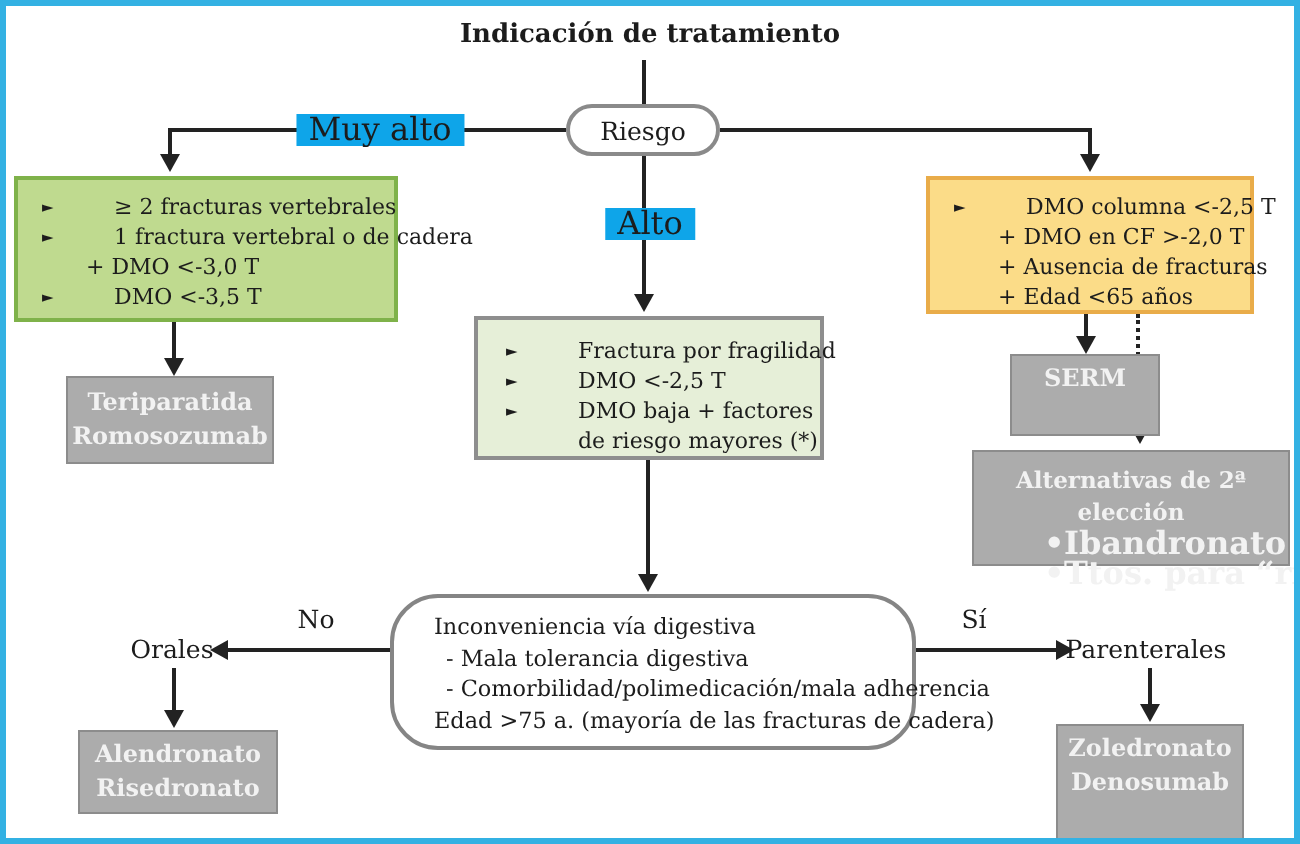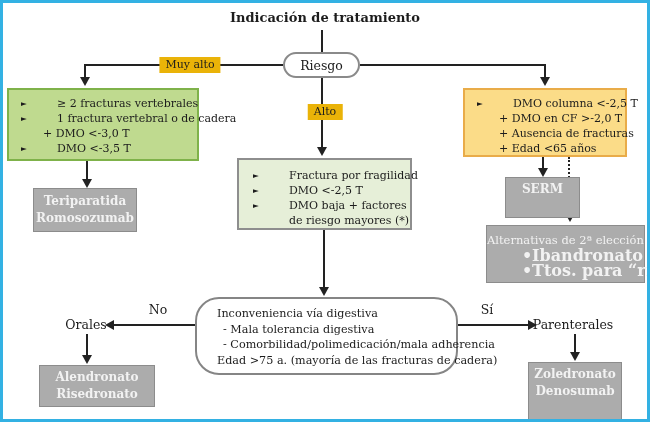--- a/index.html
+++ b/index.html
@@ -12,38 +12,38 @@
   
   .hl{position:absolute;height:2px;background:#222;}
   .vl{position:absolute;width:2px;background:#222;}
   .dotted{position:absolute;width:0;border-left:2px dotted #222;z-index:1;}
   
   .ad{position:absolute;width:0;height:0;border-left:5px solid transparent;border-right:5px solid transparent;border-top:9px solid #222;}
   .al{position:absolute;width:0;height:0;border-top:5px solid transparent;border-bottom:5px solid transparent;border-right:9px solid #222;}
   .ar{position:absolute;width:0;height:0;border-top:5px solid transparent;border-bottom:5px solid transparent;border-left:9px solid #222;}
   
   .title{position:absolute;left:165px;top:10px;width:320px;text-align:center;font-size:13px;font-weight:bold;}
-  .online-label{position:absolute;transform:translateX(-50%);background:#eab308;padding:0 6px;font-size:11px;line-height:16px;white-space:nowrap;z-index:2;}
+  .online-label{position:absolute;transform:translateX(-50%);background:#0ea5e9;padding:0 6px;font-size:16px;line-height:16px;white-space:nowrap;z-index:2;}
   .free-label{position:absolute;transform:translateX(-50%);font-size:12.5px;line-height:14px;white-space:nowrap;}
   
   .pill{position:absolute;left:283px;top:52px;width:77px;height:26px;border:2px solid #8a8a8a;border-radius:14px;
         background:#fff;text-align:center;line-height:23px;font-size:12.5px;box-sizing:border-box;}
   .crit{padding:6px 4px 0 12px;font-size:11px;line-height:15px;}
   .crow{display:flex;}
   .b{flex:0 0 14px;width:14px;font-family:"DejaVu Sans",sans-serif;font-size:7.5px;line-height:15px;}
   .t{white-space:nowrap;margin-left:22px;}
   .ind{margin-left:8px;}
   .green-box{left:7px;top:88px;width:192px;height:73px;background:#BFDA8F;border:2px solid #7FB24A;}
   .paleg-box{left:237px;top:158px;width:175px;height:72px;background:#E6EFD8;border:2px solid #8E8E8E;padding-top:8px;padding-left:14px;}
   .yellow-box{left:463px;top:88px;width:164px;height:69px;background:#FBDC88;border:2px solid #E9AC49;}
   .gray{background:#ACACAC;border:1px solid #8C8C8C;color:#F2F2F2;font-weight:bold;text-align:center;font-size:12px;line-height:17px;}
   .round-box{left:195px;top:297px;width:263px;height:78px;background:#fff;border:2px solid #858585;border-radius:24px;
              padding:7px 4px 0 20px;font-size:11.2px;line-height:15.5px;white-space:nowrap;}
   .dash{margin-left:6px;}
-  .alt-title{font-size:11.5px;font-weight:normal;text-align:left;line-height:16px;}
+  .alt-title{font-size:11.5px;font-weight:bold;text-align:center;line-height:16px;}
   .alt-item{font-size:16px;font-weight:bold;text-align:left;padding-left:35px;line-height:15px;white-space:nowrap;}
   .alt-item .dot{display:inline-block;width:10px;}
 </style>
 </head>
 <body>
 
 <div id="stage">
   <div class="frame"></div>
 
   <div class="title">Indicación de tratamiento</div>
@@ -152,21 +152,21 @@
     <div class="dash">- Comorbilidad/polimedicación/mala adherencia</div>
     <div>Edad &gt;75 a. (mayoría de las fracturas de cadera)</div>
   </div>
 
   <div class="al" style="left:105px;top:320px;"></div>
   <div class="hl" style="left:113px;top:324px;width:82px;"></div>
   <div class="free-label" style="left:158px;top:303px;">No</div>
   <div class="free-label" style="left:86px;top:318px;">Orales</div>
   <div class="vl" style="left:86px;top:334px;height:22px;"></div>
   <div class="ad" style="left:82px;top:355px;"></div>
-  <div class="abs gray" style="left:39px;top:365px;width:116px;height:42px;padding-top:3px;">
+  <div class="abs gray" style="left:39px;top:365px;width:100px;height:42px;padding-top:3px;">
     <div>Alendronato</div>
     <div>Risedronato</div>
   </div>
 
   <div class="hl" style="left:458px;top:324px;width:70px;"></div>
   <div class="ar" style="left:528px;top:320px;"></div>
   <div class="free-label" style="left:487px;top:303px;">Sí</div>
   <div class="free-label" style="left:573px;top:318px;">Parenterales</div>
   <div class="vl" style="left:574px;top:334px;height:19px;"></div>
   <div class="ad" style="left:570px;top:352px;"></div>

